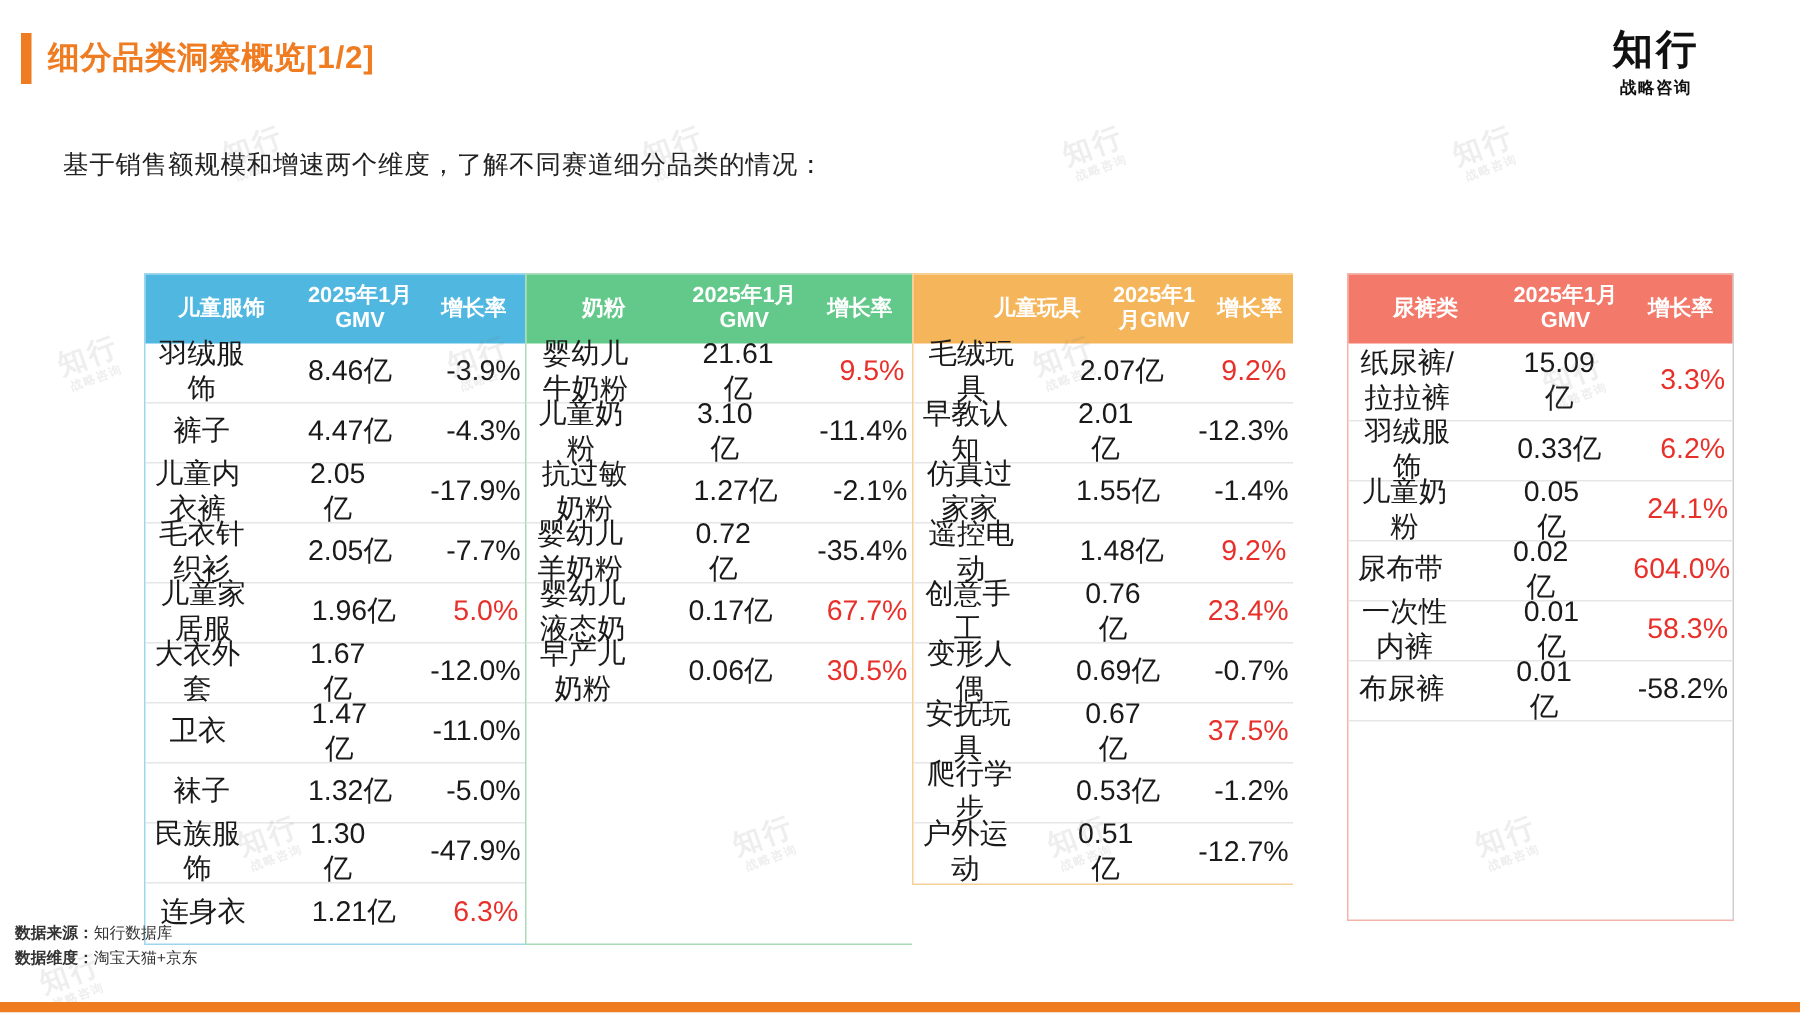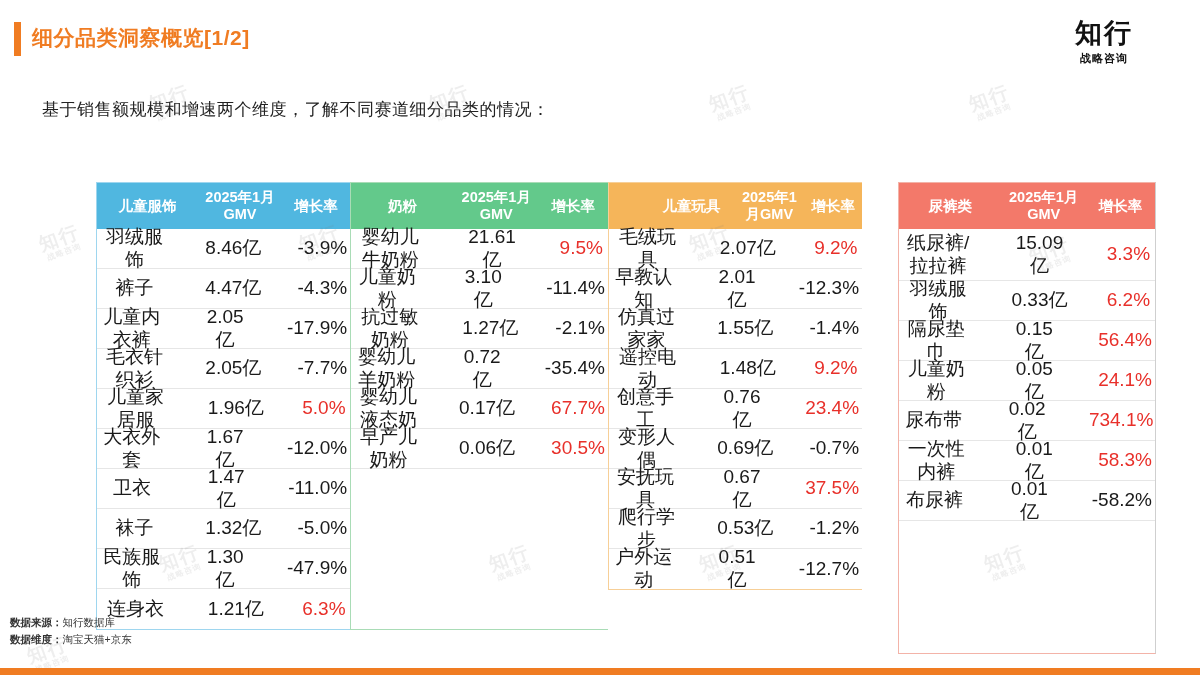--- a/index.html
+++ b/index.html
@@ -356,33 +356,28 @@
         <div class="td td-cat">纸尿裤/拉拉裤</div>
         <div class="td td-gmv">15.09亿</div>
         <div class="td td-grow grow-pos">3.3%</div>
       </div>
       <div class="trow">
         <div class="td td-cat">羽绒服饰</div>
         <div class="td td-gmv">0.33亿</div>
         <div class="td td-grow grow-pos">6.2%</div>
       </div>
       <div class="trow">
-        <div class="td td-cat">隔尿垫巾</div>
-        <div class="td td-gmv">0.15亿</div>
-        <div class="td td-grow grow-pos">56.4%</div>
-      </div>
-      <div class="trow">
         <div class="td td-cat">儿童奶粉</div>
         <div class="td td-gmv">0.05亿</div>
         <div class="td td-grow grow-pos">24.1%</div>
       </div>
       <div class="trow">
         <div class="td td-cat">尿布带</div>
         <div class="td td-gmv">0.02亿</div>
-        <div class="td td-grow grow-pos">734.1%</div>
+        <div class="td td-grow grow-pos">604.0%</div>
       </div>
       <div class="trow">
         <div class="td td-cat">一次性内裤</div>
         <div class="td td-gmv">0.01亿</div>
         <div class="td td-grow grow-pos">58.3%</div>
       </div>
       <div class="trow">
         <div class="td td-cat">布尿裤</div>
         <div class="td td-gmv">0.01亿</div>
         <div class="td td-grow">-58.2%</div>

